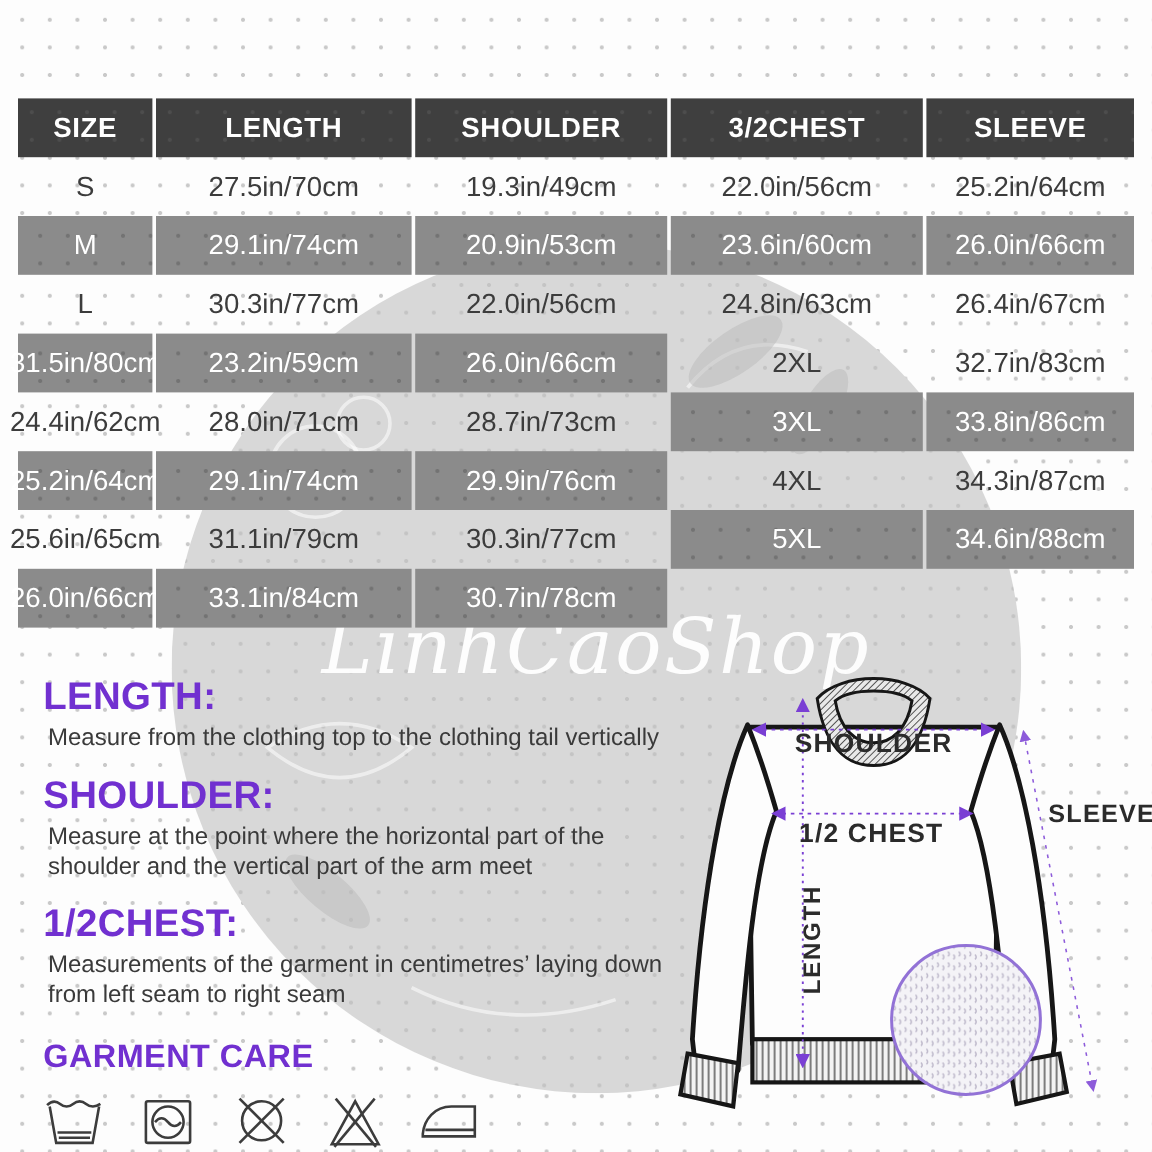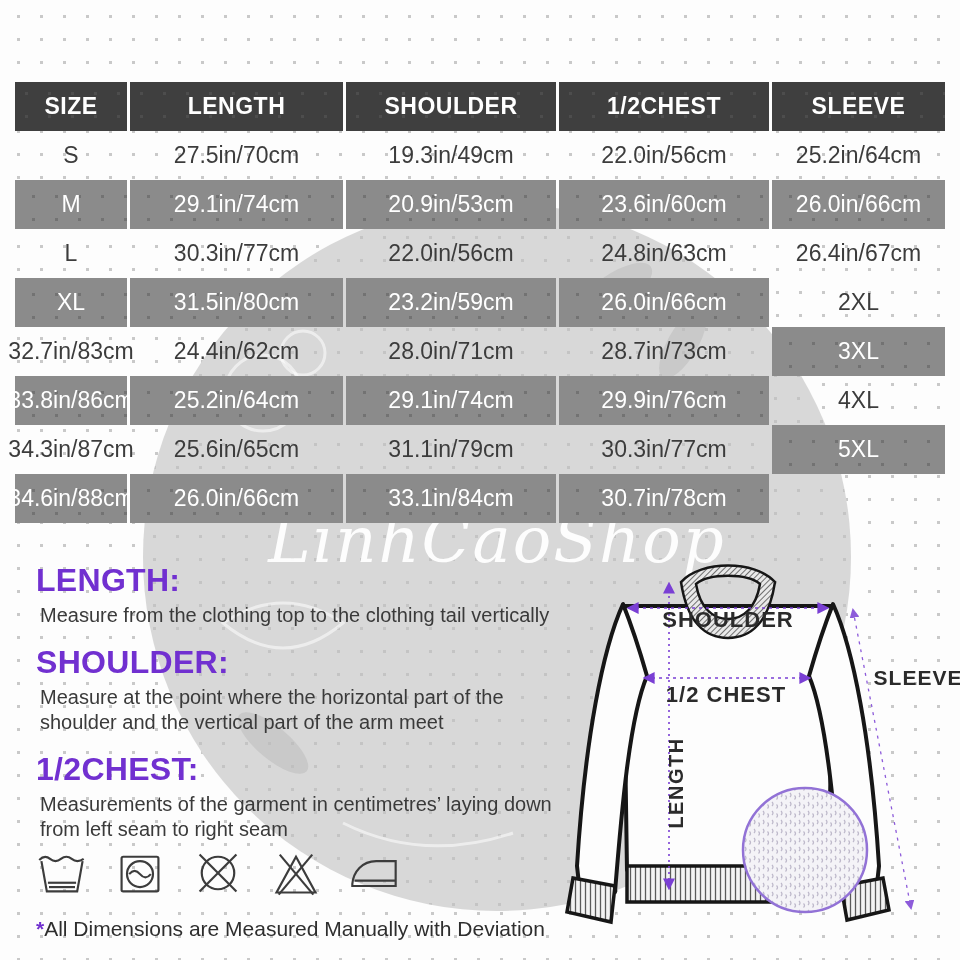--- a/index.html
+++ b/index.html
@@ -70,42 +70,41 @@
     </svg>
     <div class="wm-text">LinhCaoShop</div>
   </div>
 
 
   <div class="size-table">
 
     <div class="cell c-head c-size">SIZE</div>
     <div class="cell c-head">LENGTH</div>
     <div class="cell c-head">SHOULDER</div>
-    <div class="cell c-head">1/2CHEST</div>
+    <div class="cell c-head">3/2CHEST</div>
     <div class="cell c-head">SLEEVE</div>
 
     <div class="cell c-light c-size">S</div>
     <div class="cell c-light">27.5in/70cm</div>
     <div class="cell c-light">19.3in/49cm</div>
     <div class="cell c-light">22.0in/56cm</div>
     <div class="cell c-light">25.2in/64cm</div>
 
     <div class="cell c-dark c-size">M</div>
     <div class="cell c-dark">29.1in/74cm</div>
     <div class="cell c-dark">20.9in/53cm</div>
     <div class="cell c-dark">23.6in/60cm</div>
     <div class="cell c-dark">26.0in/66cm</div>
 
     <div class="cell c-light c-size">L</div>
     <div class="cell c-light">30.3in/77cm</div>
     <div class="cell c-light">22.0in/56cm</div>
     <div class="cell c-light">24.8in/63cm</div>
     <div class="cell c-light">26.4in/67cm</div>
 
-    <div class="cell c-dark c-size">XL</div>
     <div class="cell c-dark">31.5in/80cm</div>
     <div class="cell c-dark">23.2in/59cm</div>
     <div class="cell c-dark">26.0in/66cm</div>
 
     <div class="cell c-light c-size">2XL</div>
     <div class="cell c-light">32.7in/83cm</div>
     <div class="cell c-light">24.4in/62cm</div>
     <div class="cell c-light">28.0in/71cm</div>
     <div class="cell c-light">28.7in/73cm</div>
 
@@ -129,20 +128,21 @@
   </div>
 
   <div class="defs">
     <div class="def-h first">LENGTH:</div>
     <p class="def-p">Measure from the clothing top to the clothing tail vertically</p>
     <div class="def-h">SHOULDER:</div>
     <p class="def-p">Measure at the point where the horizontal part of the shoulder and the vertical part of the arm meet</p>
     <div class="def-h">1/2CHEST:</div>
     <p class="def-p">Measurements of the garment in centimetres’ laying down from left seam to right seam</p>
 
+    <div class="care-h">GARMENT CARE</div>
     <div class="care-icons">
       <svg viewBox="0 0 48 48" fill="none" stroke="#3c3c3c" stroke-width="2">
         <path d="M3,12 Q8,7 13,11 T23,11 T33,11 T44,11"></path>
         <path d="M5,13 L10,41 L38,41 L43,13"></path>
         <path d="M11,33 L37,33"></path>
         <path d="M12,37 L36,37"></path>
       </svg>
       <svg viewBox="0 0 48 48" fill="none" stroke="#3c3c3c" stroke-width="2">
         <rect x="7" y="9" width="34" height="32" rx="1.5"></rect>
         <circle cx="24" cy="25" r="12"></circle>

